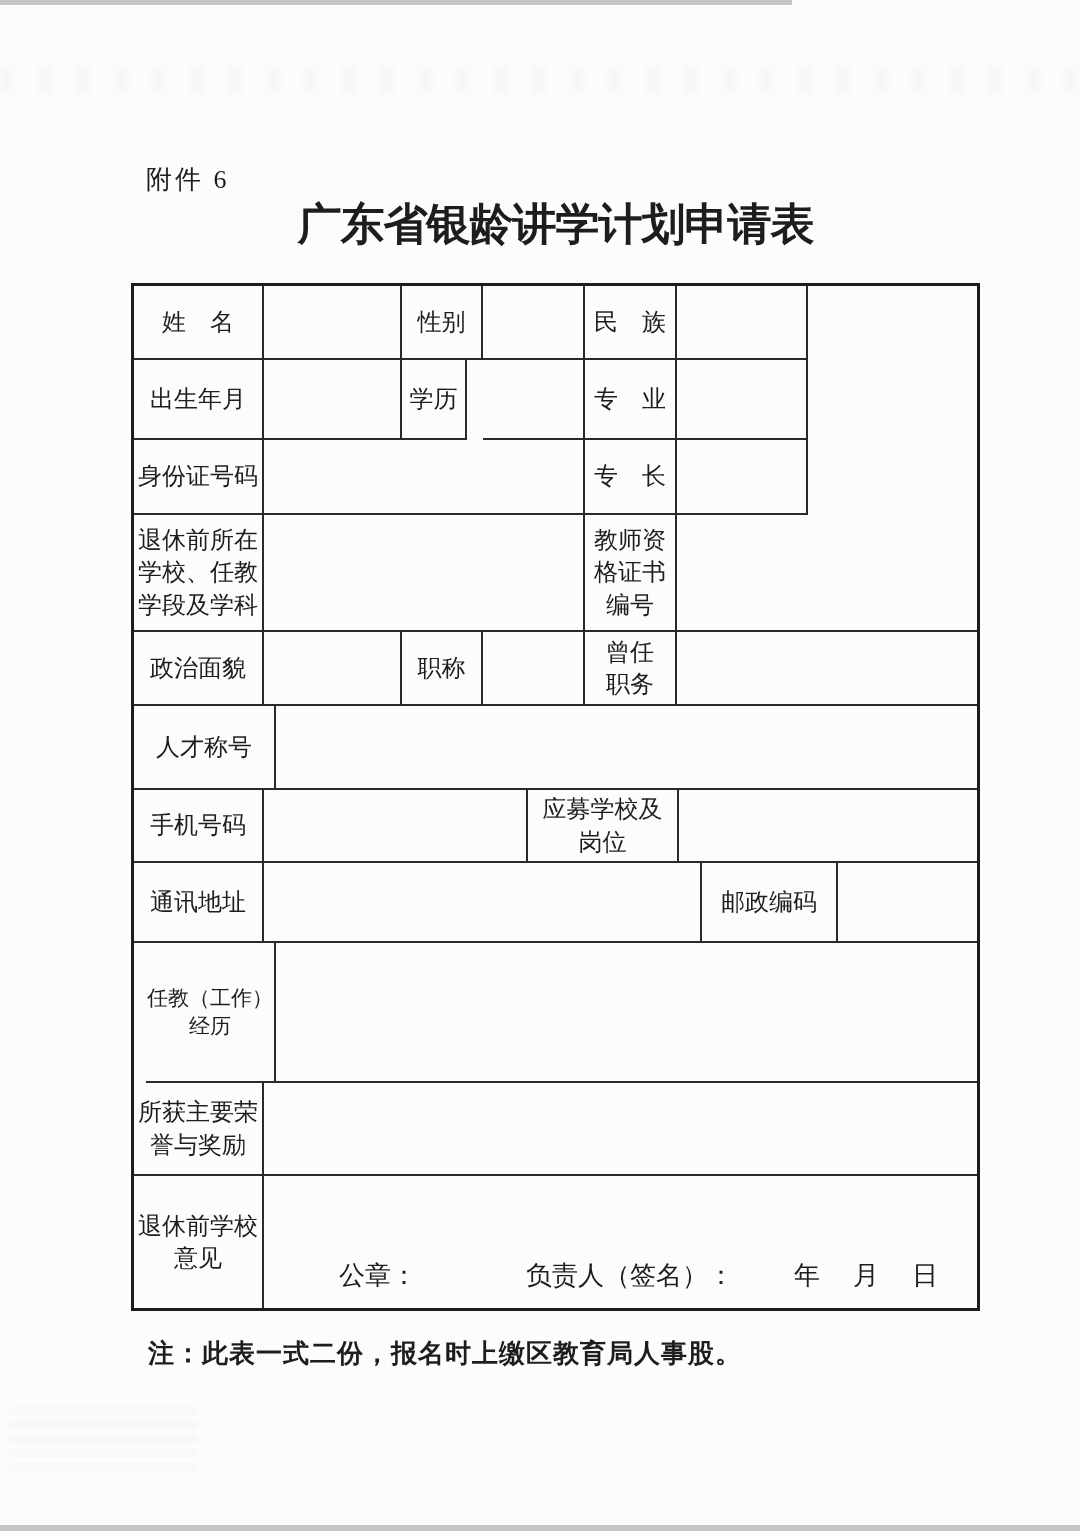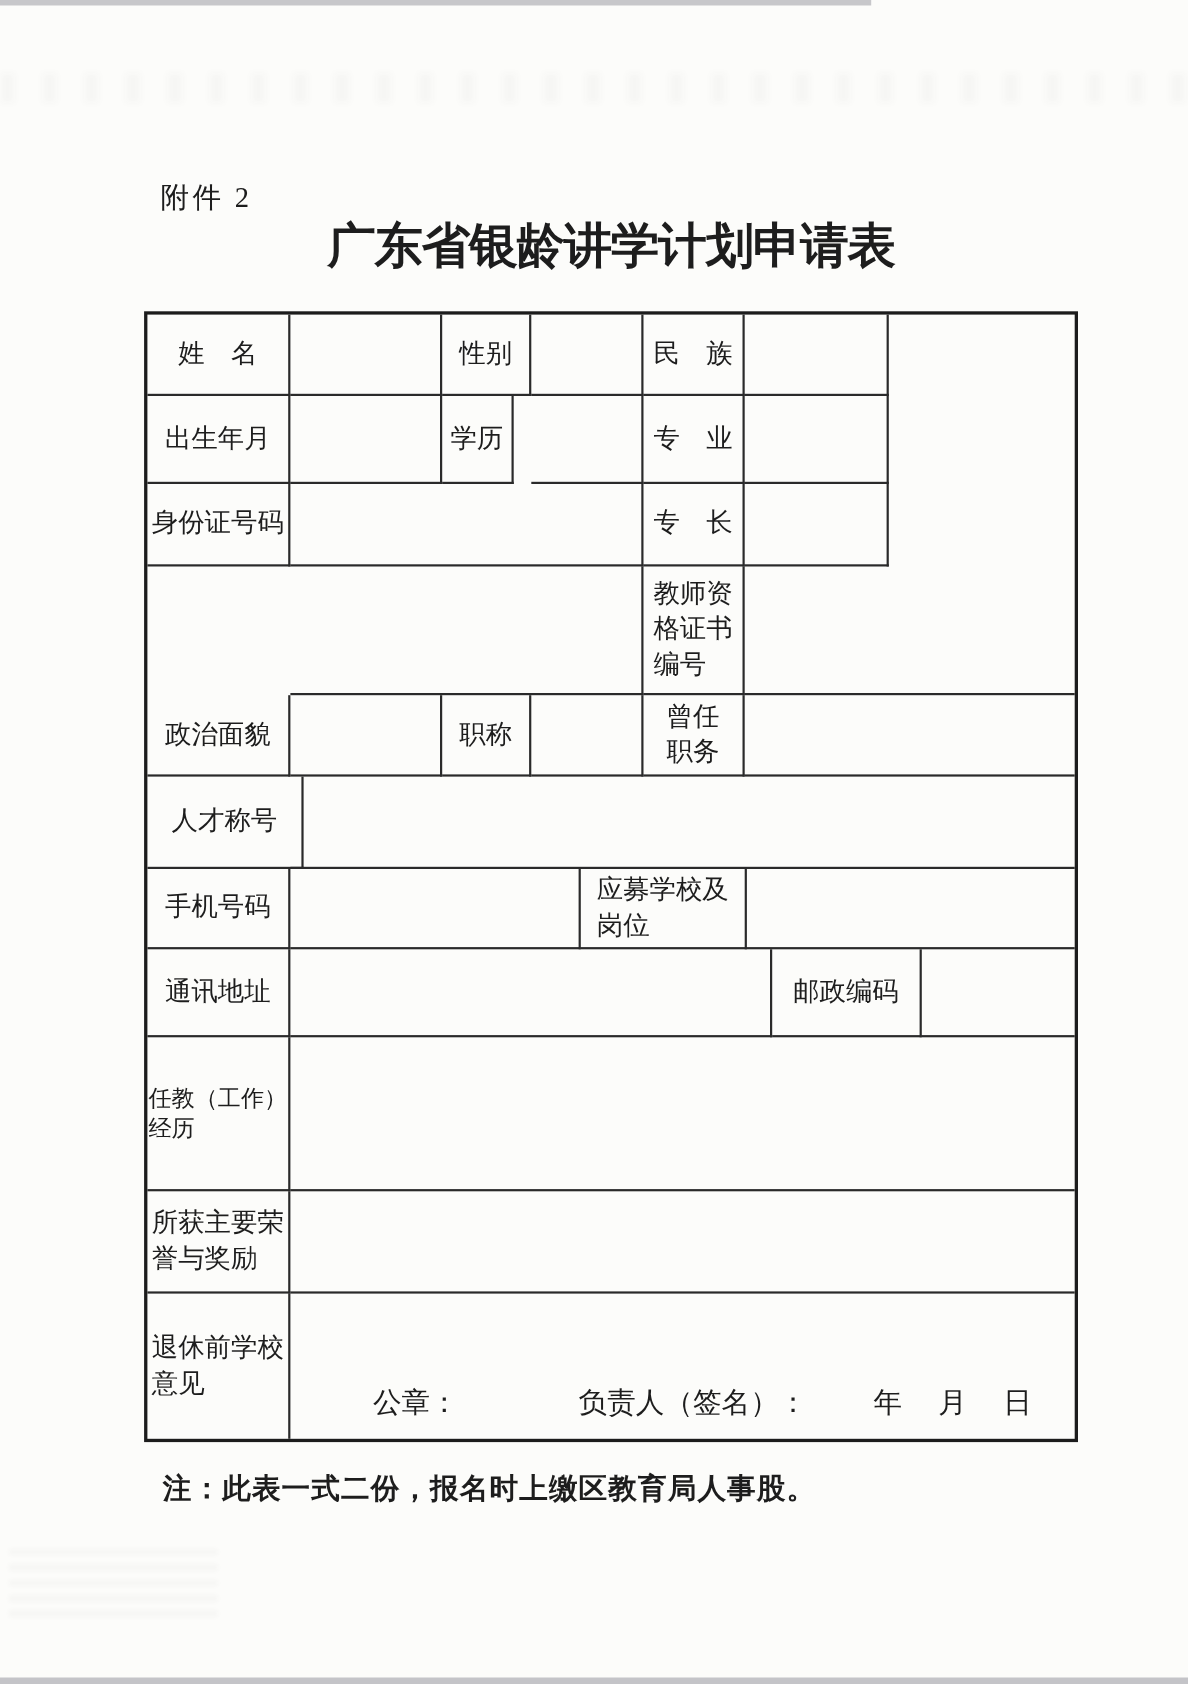--- a/index.html
+++ b/index.html
@@ -35,21 +35,21 @@
     font-size:44px;font-weight:900;letter-spacing:-1px;
   }
   .ftable{
     position:absolute;left:131px;top:283px;width:849px;height:1028px;
     border:3px solid #1c1c1c;box-sizing:border-box;
   }
   .c{
     position:absolute;box-sizing:border-box;
     border-right:2px solid #2a2a2a;border-bottom:2px solid #2a2a2a;
     display:flex;align-items:center;justify-content:center;
-    font-size:24px;line-height:1.34;
+    text-align:center;font-size:24px;line-height:1.34;
     white-space:pre-line;
   }
   .no-r{border-right:none;}
   .no-b{border-bottom:none;}
   .exp{font-size:21px;}
   .signcell{display:block;position:absolute;box-sizing:border-box;}
   .sign{position:absolute;top:82px;font-size:26px;white-space:pre;}
   .ymd{display:flex;gap:33px;}
   .note{
     position:absolute;left:148px;top:1336px;
@@ -59,21 +59,21 @@
 </head>
 <body>
 
 <div class="page">
 
   <div class="strip strip-top"></div>
   <div class="strip strip-bottom"></div>
   <div class="bleed"></div>
   <div class="bleed2"></div>
 
-  <div class="attach">附件 2</div>
+  <div class="attach">附件 6</div>
   <div class="title">广东省银龄讲学计划申请表</div>
 
   <div class="ftable">
 
     <div class="c" style="left:0;top:0;width:130px;height:74px">姓　名</div>
     <div class="c" style="left:130px;top:0;width:138px;height:74px"></div>
     <div class="c" style="left:268px;top:0;width:81px;height:74px">性别</div>
     <div class="c" style="left:349px;top:0;width:102px;height:74px"></div>
     <div class="c" style="left:451px;top:0;width:92px;height:74px">民　族</div>
     <div class="c" style="left:543px;top:0;width:131px;height:74px"></div>
@@ -83,20 +83,23 @@
     <div class="c" style="left:268px;top:74px;width:65px;height:80px">学历</div>
     <div class="c" style="left:349px;top:74px;width:102px;height:80px"></div>
     <div class="c" style="left:451px;top:74px;width:92px;height:80px">专　业</div>
     <div class="c" style="left:543px;top:74px;width:131px;height:80px"></div>
 
     <div class="c" style="left:0;top:154px;width:130px;height:75px">身份证号码</div>
     <div class="c" style="left:130px;top:154px;width:321px;height:75px"></div>
     <div class="c" style="left:451px;top:154px;width:92px;height:75px">专　长</div>
     <div class="c" style="left:543px;top:154px;width:131px;height:75px"></div>
 
+    <div class="c" style="left:0;top:229px;width:130px;height:117px">退休前所在
+学校、任教
+学段及学科</div>
     <div class="c" style="left:130px;top:229px;width:321px;height:117px"></div>
     <div class="c" style="left:451px;top:229px;width:92px;height:117px">教师资
 格证书
 编号</div>
     <div class="c no-r" style="left:543px;top:229px;width:300px;height:117px"></div>
 
     <div class="c" style="left:0;top:346px;width:130px;height:74px">政治面貌</div>
     <div class="c" style="left:130px;top:346px;width:138px;height:74px"></div>
     <div class="c" style="left:268px;top:346px;width:81px;height:74px">职称</div>
     <div class="c" style="left:349px;top:346px;width:102px;height:74px"></div>
@@ -111,21 +114,21 @@
     <div class="c" style="left:130px;top:504px;width:264px;height:73px"></div>
     <div class="c" style="left:394px;top:504px;width:151px;height:73px">应募学校及
 岗位</div>
     <div class="c no-r" style="left:545px;top:504px;width:298px;height:73px"></div>
 
     <div class="c" style="left:0;top:577px;width:130px;height:80px">通讯地址</div>
     <div class="c" style="left:130px;top:577px;width:438px;height:80px"></div>
     <div class="c" style="left:568px;top:577px;width:136px;height:80px">邮政编码</div>
     <div class="c no-r" style="left:704px;top:577px;width:139px;height:80px"></div>
 
-    <div class="c exp" style="left:0;top:657px;width:130px;height:140px">任教（工作）
+    <div class="c exp" style="left:12px;top:657px;width:130px;height:140px">任教（工作）
 经历</div>
     <div class="c no-r" style="left:130px;top:657px;width:713px;height:140px"></div>
 
     <div class="c" style="left:0;top:797px;width:130px;height:93px">所获主要荣
 誉与奖励</div>
     <div class="c no-r" style="left:130px;top:797px;width:713px;height:93px"></div>
 
     <div class="c no-b" style="left:0;top:890px;width:130px;height:132px">退休前学校
 意见</div>
     <div class="signcell no-r no-b" style="left:130px;top:890px;width:696px;height:132px">

